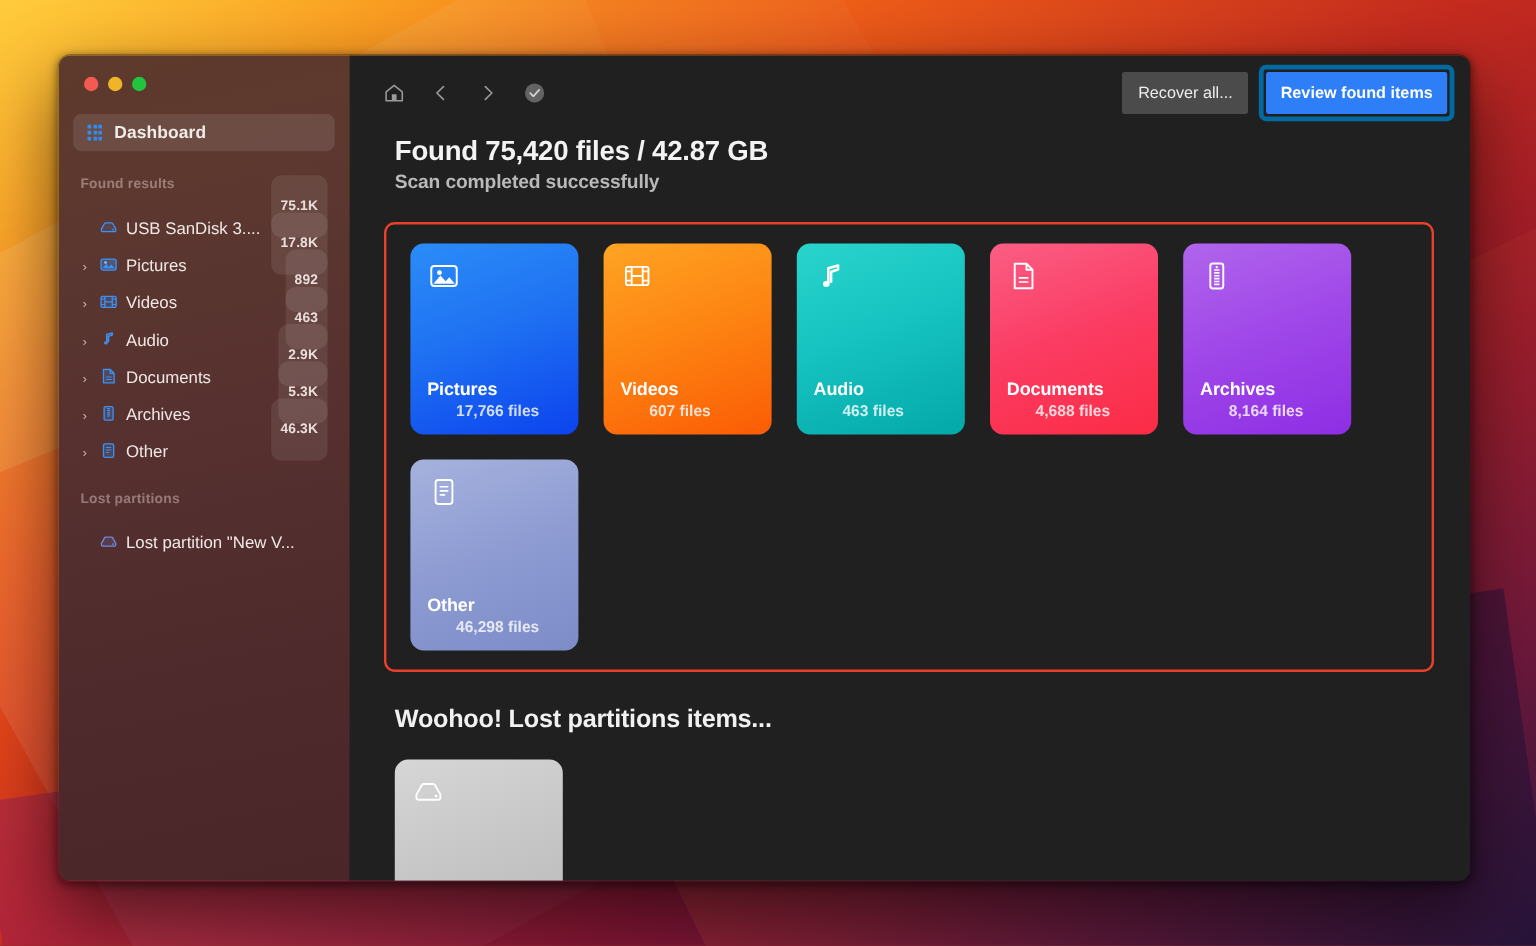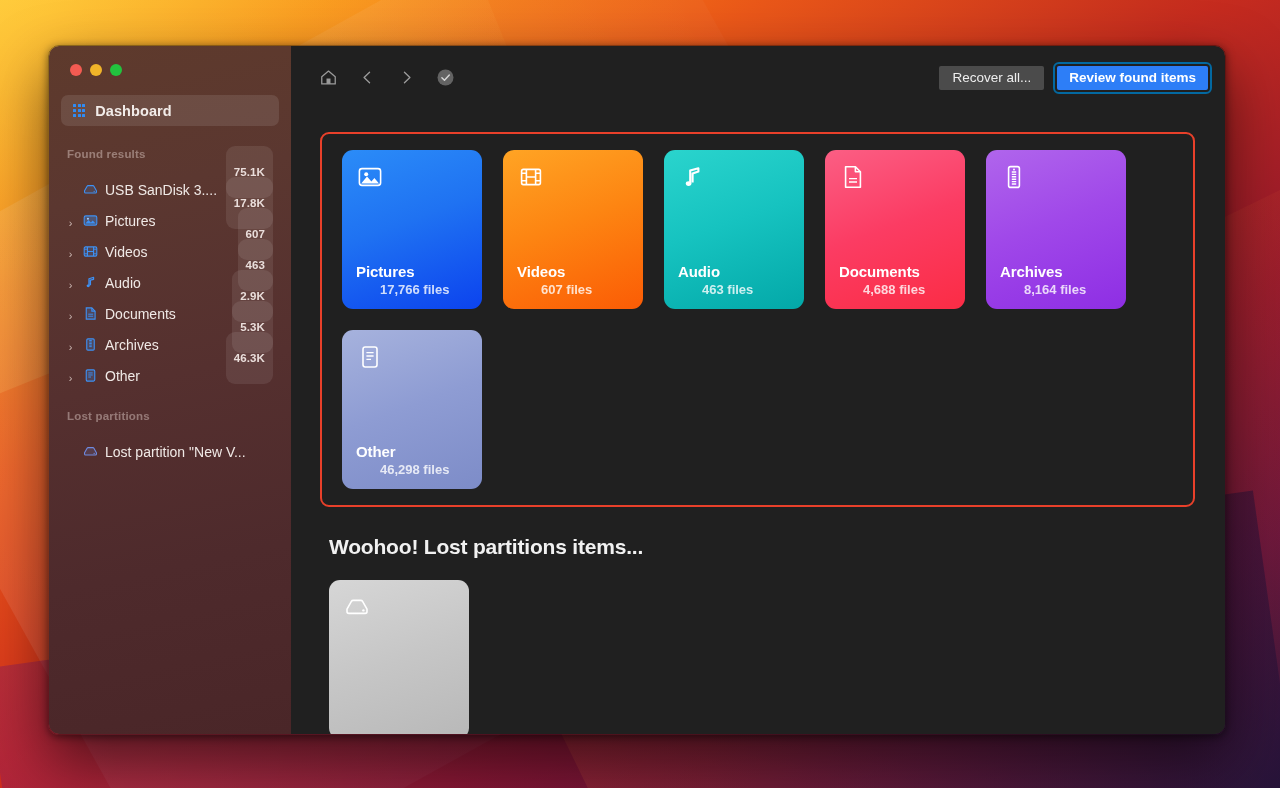--- a/index.html
+++ b/index.html
@@ -125,29 +125,29 @@
     height: 63px; display: flex; align-items: center;
     padding: 0 13px 0 26px;
   }
   .tb-icons { display: flex; align-items: center; gap: 17px; }
   .tb-btn { width: 22px; height: 22px; display: flex; align-items: center; justify-content: center; cursor: pointer; }
   .tb-btn svg { display: block; }
   .tb-spacer { flex: 1; }
   .tb-actions { display: flex; align-items: center; gap: 9px; }
   .btn {
     font-family: inherit; border: none; cursor: pointer;
-    font-size: 13.5px; border-radius: 2px; height: 24px;
+    font-size: 13.5px; border-radius: 2px; height: 35px;
     padding: 0 13px; font-weight: 500;
   }
   .btn-secondary { background: #4b4b4b; color: #eeeeee; }
   .btn-primary {
     background: #2d7ef7; color: #ffffff; font-weight: 600;
     padding: 0 12px;
   }
-  .hl-ring { border: 2px solid #0369a1; border-radius: 6px; padding: 2px; display: inline-flex; }
+  .hl-ring { border: 4px solid #0369a1; border-radius: 6px; padding: 2px; display: inline-flex; }
 
   .headline-wrap { padding: 3px 0 0 38px; }
   .headline { color: #f3f3f3; font-size: 23px; font-weight: 700; letter-spacing: -.2px; }
   .subhead { color: #b9b9b9; font-size: 16px; font-weight: 600; margin-top: 5px; letter-spacing: -.1px; }
 
   .cards-ring {
     margin: 23px 30px 0 29px;
     border: 2px solid #e8402a; border-radius: 9px;
     padding: 16px 0 16px 20px;
   }
@@ -242,21 +242,21 @@
       <div class="nav-row">
         <span class="chev">›</span>
         <span class="nav-ico">
           <svg width="17" height="17" viewBox="0 0 20 20" fill="none" stroke="#3d91f5" stroke-width="1.3">
             <rect x="2.6" y="4.6" width="14.8" height="10.8" rx="1.6" fill="rgba(61,145,245,0.2)"></rect>
             <path d="M6.4 4.6 L6.4 15.4 M13.6 4.6 L13.6 15.4 M6.4 10 L13.6 10" stroke="#3d91f5"></path>
             <path d="M2.6 7.3 L6.4 7.3 M2.6 12.7 L6.4 12.7 M13.6 7.3 L17.4 7.3 M13.6 12.7 L17.4 12.7" stroke="#3d91f5" stroke-width="1.1"></path>
           </svg>
         </span>
         <span class="nav-text">Videos</span>
-        <span class="badge">607</span>
+        <span class="badge">892</span>
       </div>
 
       <div class="nav-row">
         <span class="chev">›</span>
         <span class="nav-ico">
           <svg width="17" height="17" viewBox="0 0 20 20" fill="none">
             <path d="M8.2 13.8 L8.2 5.6 L13.6 4.1 L13.6 6.2 L9.9 7.3 L9.9 13.2" stroke="#3d91f5" stroke-width="1.5" fill="none" stroke-linejoin="round"></path>
             <ellipse cx="7.3" cy="13.9" rx="1.85" ry="1.6" fill="#3d91f5"></ellipse>
           </svg>
         </span>
@@ -350,20 +350,24 @@
       <div class="tb-spacer"></div>
 
       <div class="tb-actions">
         <button class="btn btn-secondary">Recover all...</button>
         <span class="hl-ring">
           <button class="btn btn-primary">Review found items</button>
         </span>
       </div>
     </div>
 
+    <div class="headline-wrap">
+      <div class="headline">Found 75,420 files / 42.87 GB</div>
+      <div class="subhead">Scan completed successfully</div>
+    </div>
 
     <div class="cards-ring">
       <div class="cards-grid">
 
         <div class="card card-pictures">
           <span class="c-ico">
             <svg width="28" height="28" viewBox="0 0 28 28" fill="none" stroke="#ffffff" stroke-width="1.6">
               <rect x="3.4" y="5.6" width="21.2" height="16.8" rx="2.6"></rect>
               <path d="M5.2 20.4 L11 13.6 L15.4 18.4 L18.4 15 L23 20.4 Z" fill="#ffffff" stroke="none"></path>
               <circle cx="10.2" cy="11.2" r="2" fill="#ffffff" stroke="none"></circle>

